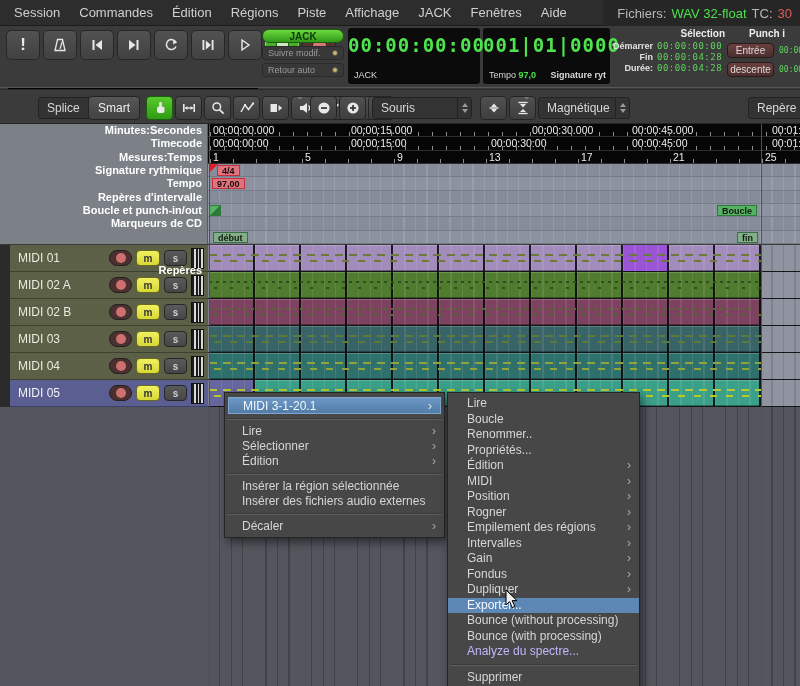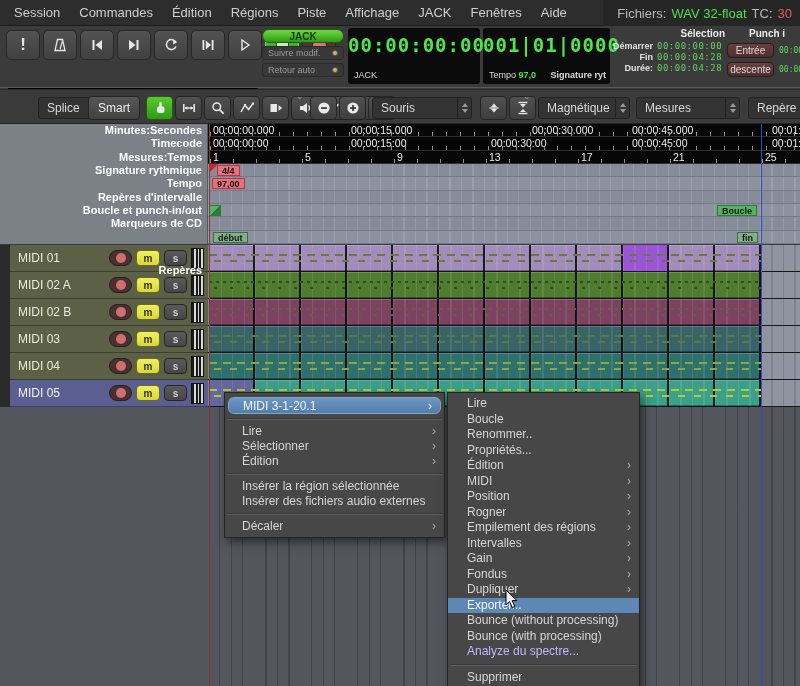--- a/index.html
+++ b/index.html
@@ -111,21 +111,21 @@
 
   
   .menu { position:absolute; background:#474747; border:1px solid #252525; box-shadow:3px 4px 9px rgba(0,0,0,.5); z-index:10; padding:3px 0; }
   #menu1 { left:224px; top:392px; width:221px; }
   #menu2 { left:447px; top:392px; width:193px; }
   .mi { position:relative; height:15px; line-height:15px; font-size:12px; color:#d6d6d6; padding-left:17px; white-space:nowrap; }
   #menu2 .mi { height:15.5px; line-height:15.5px; padding-left:19px; }
   .mi .arr { position:absolute; right:8px; top:0; color:#aaa; font-size:12px; }
   .mi.hl { background:#5d88b6; color:#f4f8fc; }
   .mi.dis { color:#c4b5fd; }
-  .mi.title { height:17px; line-height:16px; margin:1px 3px 2px 3px; background:linear-gradient(#6d97c4,#537da9); border:1px solid #7fa6cf; border-radius:6px; color:#f2f7fc; padding-left:14px; }
+  .mi.title { height:17px; line-height:16px; margin:1px 3px 2px 3px; background:linear-gradient(#6d97c4,#537da9); border:1px solid #7fa6cf; border-radius:0; color:#f2f7fc; padding-left:14px; }
   .mi.title .arr { color:#dde8f2; }
   .msep { height:0; border-top:1px solid #3a3a3a; border-bottom:1px solid #5c5c5c; margin:4px 2px; }
 
   .cursor { position:absolute; left:505px; top:590px; z-index:20; }
 </style>
 </head>
 <body>
 
 <div id="root">
 
@@ -354,27 +354,20 @@
             <line x1="2.5" y1="1.5" x2="11.5" y2="1.5" stroke="#e8e8e8" stroke-width="1.4"></line>
             <path d="M7 3 L10 6.5 H4 Z" fill="#e8e8e8" transform="rotate(180 7 4.7)"></path>
             <path d="M7 8 L10 11 H4 Z" fill="#e8e8e8"></path>
             <line x1="2.5" y1="12.5" x2="11.5" y2="12.5" stroke="#e8e8e8" stroke-width="1.4"></line>
           </svg>
         </div>
       </div>
     <span class="chev" style="left:523px;">⌄</span>
     <div class="combo" style="left:538px;width:92px;">
       <span>Magnétique</span>
-      <span class="spin">
-          <i class="up"></i>
-          <i class="dn"></i>
-        </span>
-    </div>
-    <div class="combo" style="left:636px;width:104px;">
-      <span>Mesures</span>
       <span class="spin">
           <i class="up"></i>
           <i class="dn"></i>
         </span>
     </div>
     <div class="combo" style="left:748px;width:60px;">
       <span>Repère</span>
     </div>
   </div>
 

